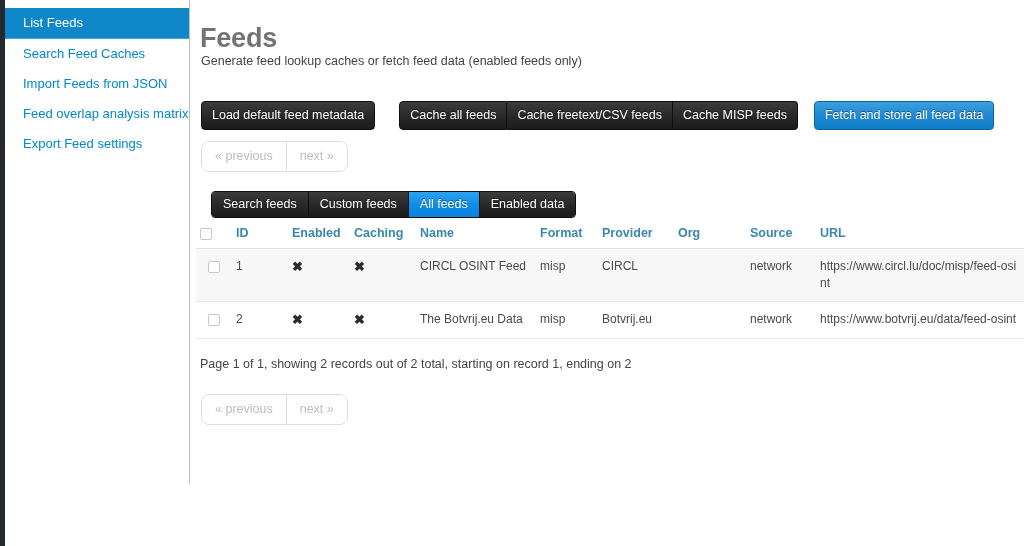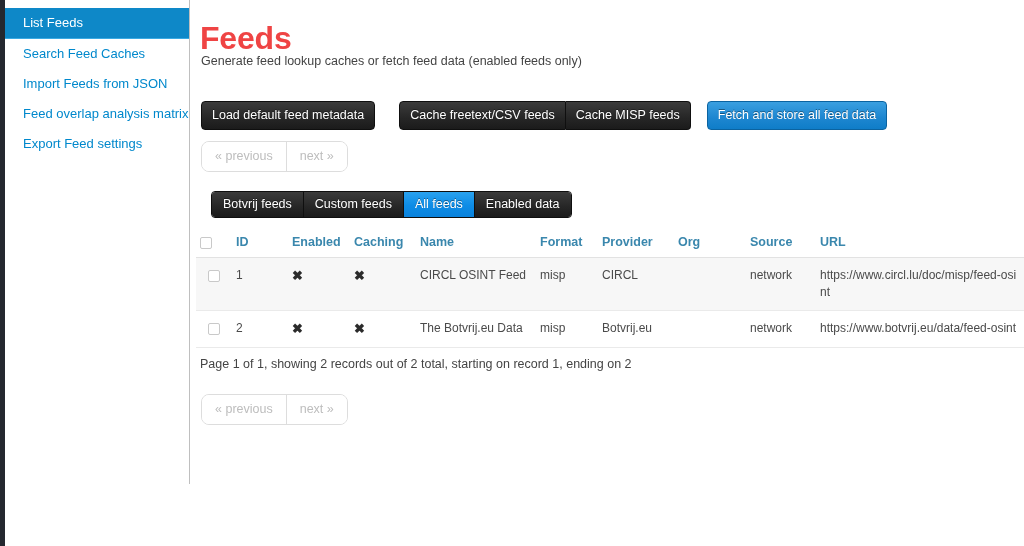--- a/index.html
+++ b/index.html
@@ -52,24 +52,24 @@
   .main {
     position: absolute;
     left: 191px; top: 0;
     width: 833px; height: 546px;
     padding: 0;
   }
   .page-title {
     margin: 0;
     position: absolute;
     left: 9px; top: 22px;
-    font-size: 32px;
+    font-size: 27px;
     line-height: 32px;
     font-weight: bold;
-    color: #ef4444;
+    color: #737373;
     letter-spacing: -0.2px;
   }
   .page-sub {
     position: absolute;
     left: 10px; top: 53px;
     font-size: 12.5px;
     line-height: 17px;
     color: #444444;
   }
 
@@ -160,21 +160,21 @@
   table.feeds {
     width: 828px;
     border-collapse: collapse;
     font-size: 12px;
   }
   table.feeds th {
     text-align: left;
     font-weight: bold;
     font-size: 12.5px;
     color: #3a87ad;
-    padding: 17px 4px 8px 4px;
+    padding: 8px 4px 8px 4px;
     border-bottom: 1px solid #e2e2e2;
     vertical-align: top;
     white-space: nowrap;
   }
   table.feeds td {
     padding: 9px 4px 9px 4px;
     border-bottom: 1px solid #eaeaea;
     color: #4a4a4a;
     font-size: 12px;
     line-height: 17px;
@@ -237,34 +237,35 @@
 
   <div class="main">
 
     <h1 class="page-title">Feeds</h1>
     <div class="page-sub">Generate feed lookup caches or fetch feed data (enabled feeds only)</div>
 
     <div class="toolbar">
       <button class="btn">Load default feed metadata</button>
       <span class="sp-1"></span>
       <div class="btn-group">
+        <button class="btn">Cache all feeds</button>
         <button class="btn">Cache freetext/CSV feeds</button>
         <button class="btn">Cache MISP feeds</button>
       </div>
       <span class="sp-2"></span>
       <button class="btn primary">Fetch and store all feed data</button>
     </div>
 
     <div class="pager pager-top">
       <span class="pg">« previous</span>
       <span class="pg">next »</span>
     </div>
 
     <div class="tabs">
-      <span class="tab">Botvrij feeds</span>
+      <span class="tab">Search feeds</span>
       <span class="tab">Custom feeds</span>
       <span class="tab active">All feeds</span>
       <span class="tab">Enabled data</span>
     </div>
 
     <div class="tbl-wrap">
       <table class="feeds">
         <thead>
           <tr>
             <th class="c-chk center">

